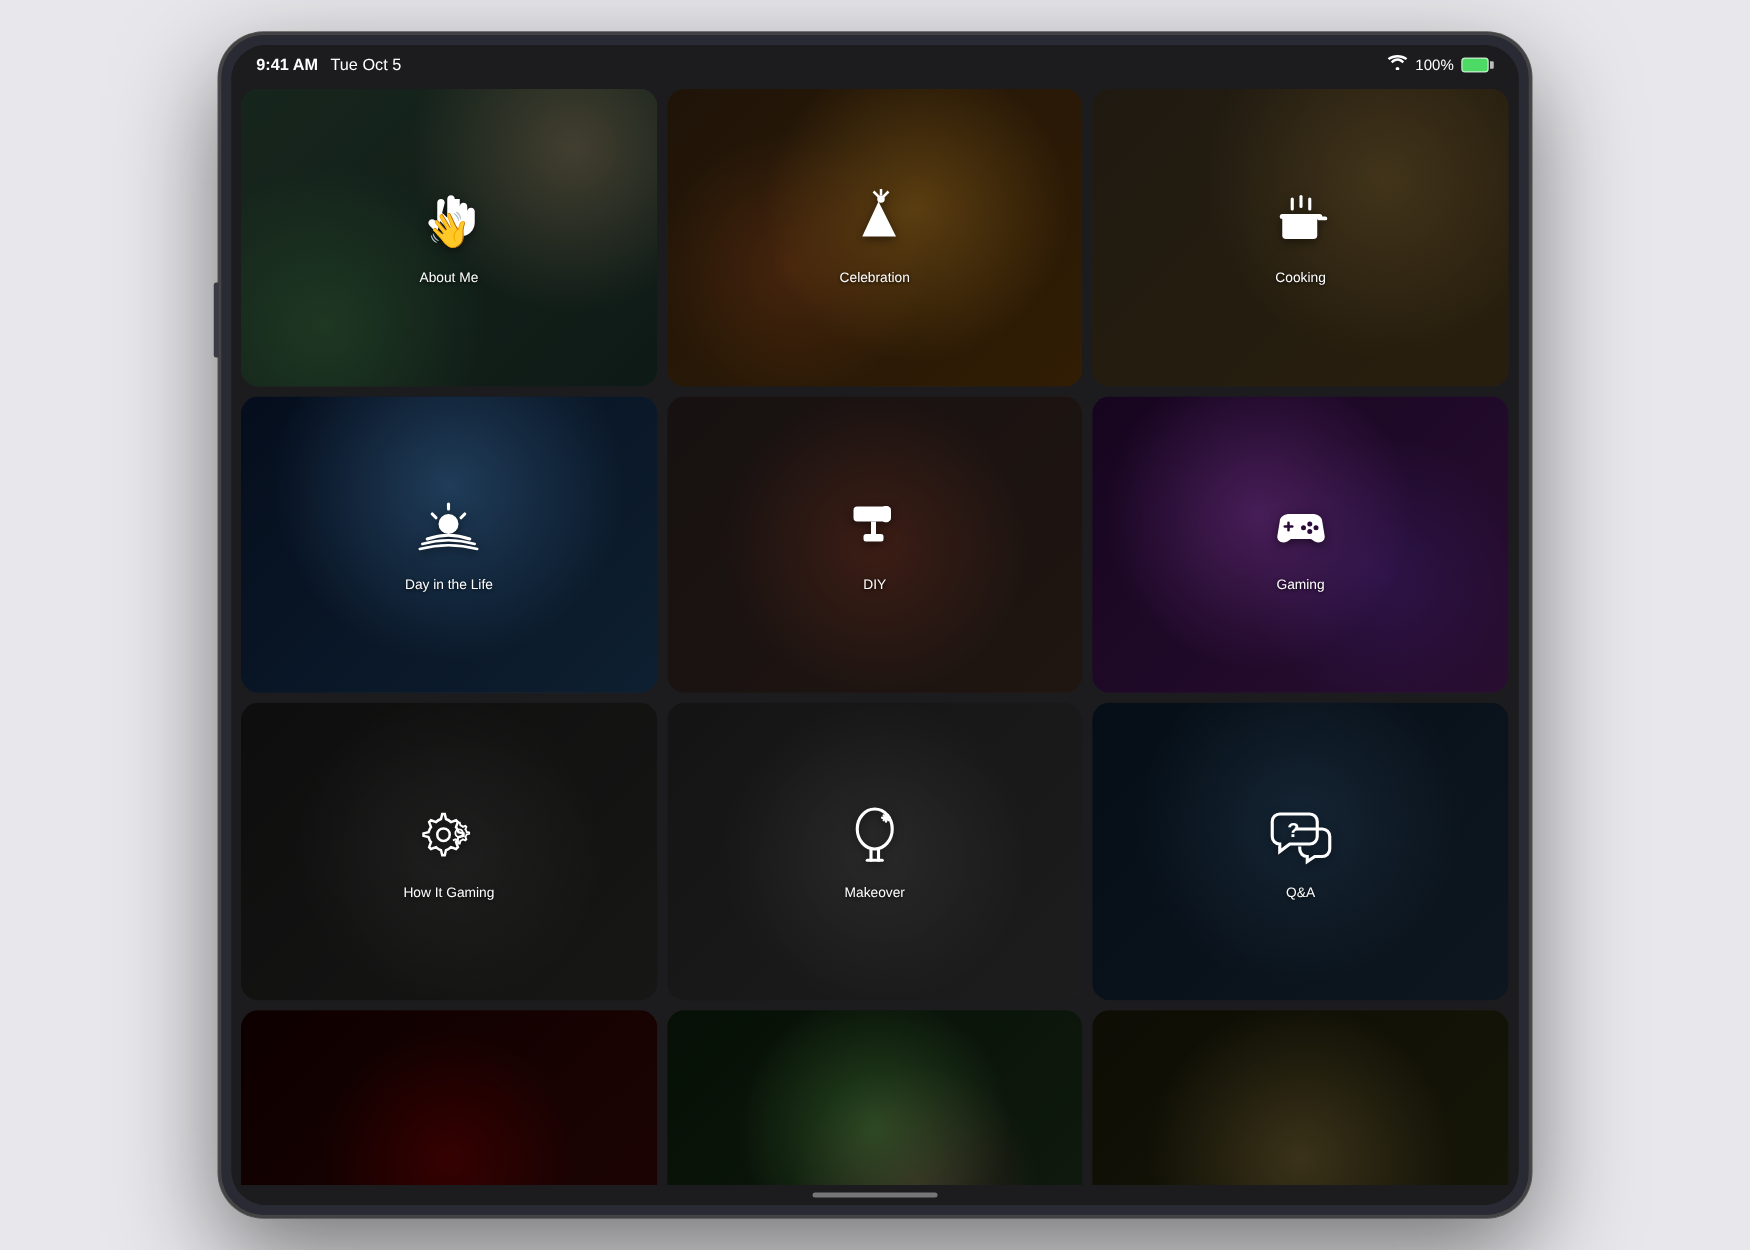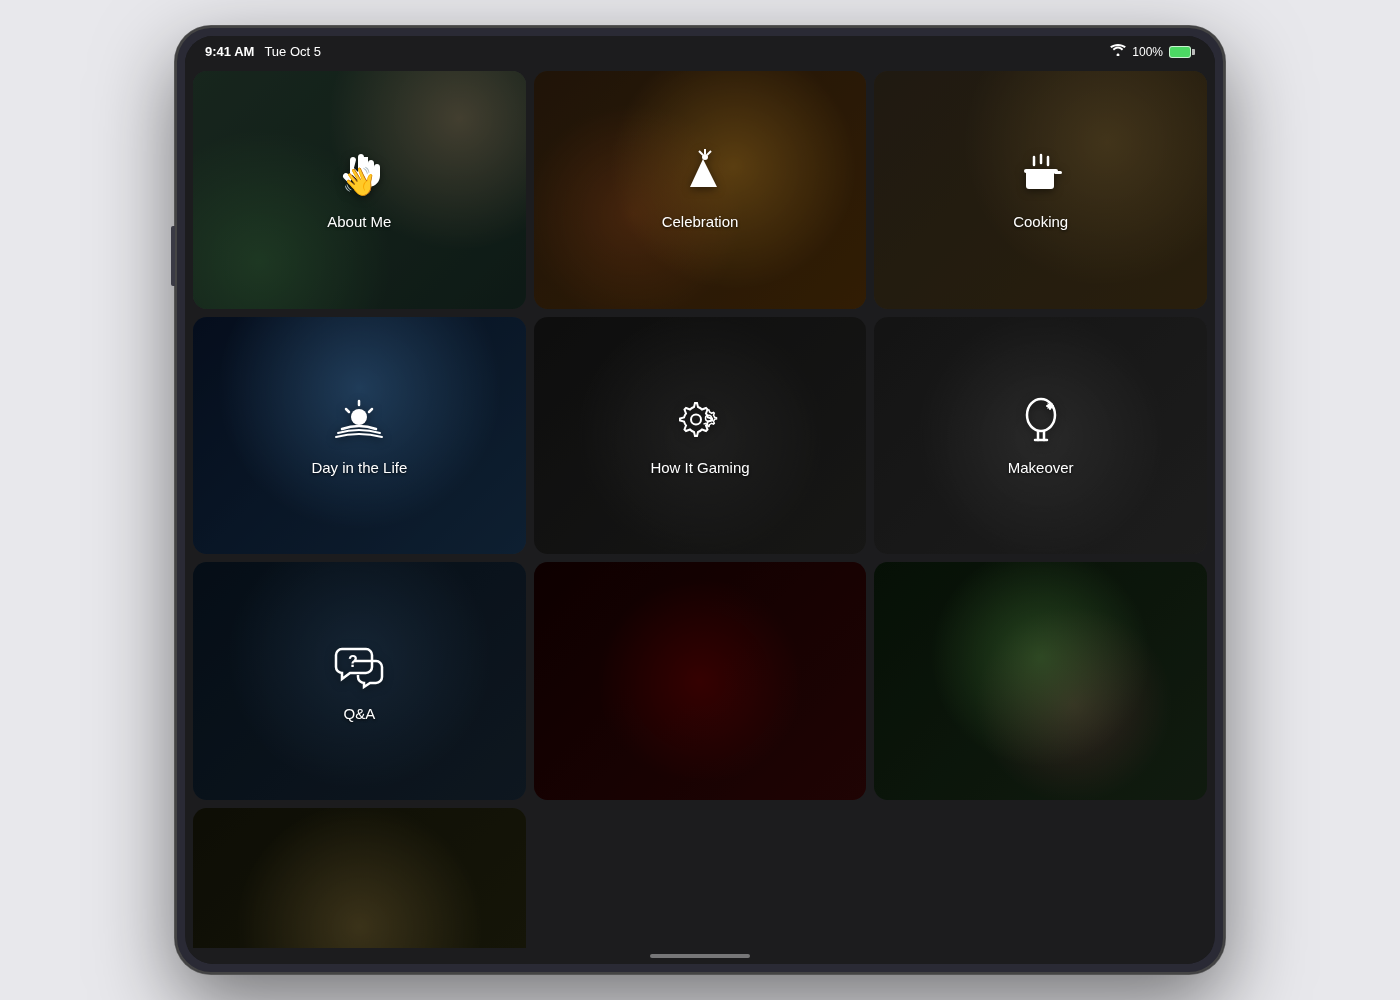--- a/index.html
+++ b/index.html
@@ -170,21 +170,21 @@
 
     .item-icon {
       color: #fff;
       font-size: 38px;
       line-height: 1;
       filter: drop-shadow(0 2px 4px rgba(0,0,0,0.5));
     }
 
     .item-label {
       color: #fff;
-      font-size: 15px;
+      font-size: 11px;
       font-weight: 500;
       text-shadow: 0 1px 3px rgba(0,0,0,0.8);
     }
 
     
     .scroll-indicator {
       display: flex;
       justify-content: center;
       padding: 6px;
       background: #1c1c1e;
@@ -368,21 +368,52 @@
                 <line x1="12" y1="14" x2="15" y2="17" stroke="white" stroke-width="2.5" stroke-linecap="round"></line>
                 <path d="M8 34 Q25 28 42 34" stroke="white" stroke-width="2.5" fill="none" stroke-linecap="round"></path>
                 <path d="M4 38 Q25 32 46 38" stroke="white" stroke-width="2" fill="none" stroke-linecap="round"></path>
                 <path d="M2 42 Q25 36 48 42" stroke="white" stroke-width="2" fill="none" stroke-linecap="round"></path>
               </svg>
             </div>
             <span class="item-label">Day in the Life</span>
           </div>
         </div>
 
-
+        <div class="storyboard-item diy-bg">
+          <div class="item-overlay"></div>
+          <div class="item-content">
+            <div class="item-icon">
+              <svg viewBox="0 0 50 50" fill="white" xmlns="http://www.w3.org/2000/svg">
+                <rect x="8" y="8" width="30" height="12" rx="3" fill="white"></rect>
+                <rect x="22" y="20" width="4" height="10"></rect>
+                <rect x="16" y="30" width="16" height="6" rx="2"></rect>
+                <rect x="32" y="8" width="4" height="12" rx="1" fill="none" stroke="white" stroke-width="1"></rect>
+              </svg>
+            </div>
+            <span class="item-label">DIY</span>
+          </div>
+        </div>
+
+        <div class="storyboard-item gaming-bg">
+          <div class="item-overlay"></div>
+          <div class="item-content">
+            <div class="item-icon">
+              <svg viewBox="0 0 50 50" fill="white" xmlns="http://www.w3.org/2000/svg">
+                <path d="M8 20 C8 16, 12 14, 16 14 L34 14 C38 14, 42 16, 42 20 L44 32 C44 36, 40 38, 36 36 L33 34 L17 34 L14 36 C10 38, 6 36, 6 32 Z"></path>
+                <rect x="14" y="20" width="2" height="8" rx="1" fill="#2a0a3a"></rect>
+                <rect x="11" y="23" width="8" height="2" rx="1" fill="#2a0a3a"></rect>
+                <circle cx="32" cy="22" r="2" fill="#2a0a3a"></circle>
+                <circle cx="37" cy="25" r="2" fill="#2a0a3a"></circle>
+                <circle cx="27" cy="25" r="2" fill="#2a0a3a"></circle>
+                <circle cx="32" cy="28" r="2" fill="#2a0a3a"></circle>
+              </svg>
+            </div>
+            <span class="item-label">Gaming</span>
+          </div>
+        </div>
 
         <div class="storyboard-item how-works-bg">
           <div class="item-overlay"></div>
           <div class="item-content">
             <div class="item-icon">
               <svg viewBox="0 0 50 50" fill="white" xmlns="http://www.w3.org/2000/svg">
                 <path d="M20 8 L22 8 L23 12 C24.5 12.5 26 13.5 27 14.5 L31 13 L32.5 14.5 L31 18.5 C32 19.5 32.5 21 33 22.5 L37 23.5 L37 25.5 L33 26.5 C32.5 28 32 29.5 31 30.5 L32.5 34.5 L31 36 L27 34.5 C26 35.5 24.5 36.5 23 37 L22 41 L20 41 L19 37 C17.5 36.5 16 35.5 15 34.5 L11 36 L9.5 34.5 L11 30.5 C10 29.5 9.5 28 9 26.5 L5 25.5 L5 23.5 L9 22.5 C9.5 21 10 19.5 11 18.5 L9.5 14.5 L11 13 L15 14.5 C16 13.5 17.5 12.5 19 12 Z" fill="none" stroke="white" stroke-width="2"></path>
                 <circle cx="21" cy="24.5" r="5" fill="none" stroke="white" stroke-width="2"></circle>
 
                 <path d="M33 15 L34 15 L34.5 17 C35.3 17.3 36 17.8 36.5 18.3 L38.5 17.5 L39.3 18.3 L38.5 20.3 C39 20.8 39.3 21.5 39.5 22.3 L41.5 22.8 L41.5 23.8 L39.5 24.3 C39.3 25.1 39 25.8 38.5 26.3 L39.3 28.3 L38.5 29.1 L36.5 28.3 C36 28.8 35.3 29.3 34.5 29.6 L34 31.6 L33 31.6 L32.5 29.6 C31.7 29.3 31 28.8 30.5 28.3 L28.5 29.1" fill="none" stroke="white" stroke-width="1.5"></path>

